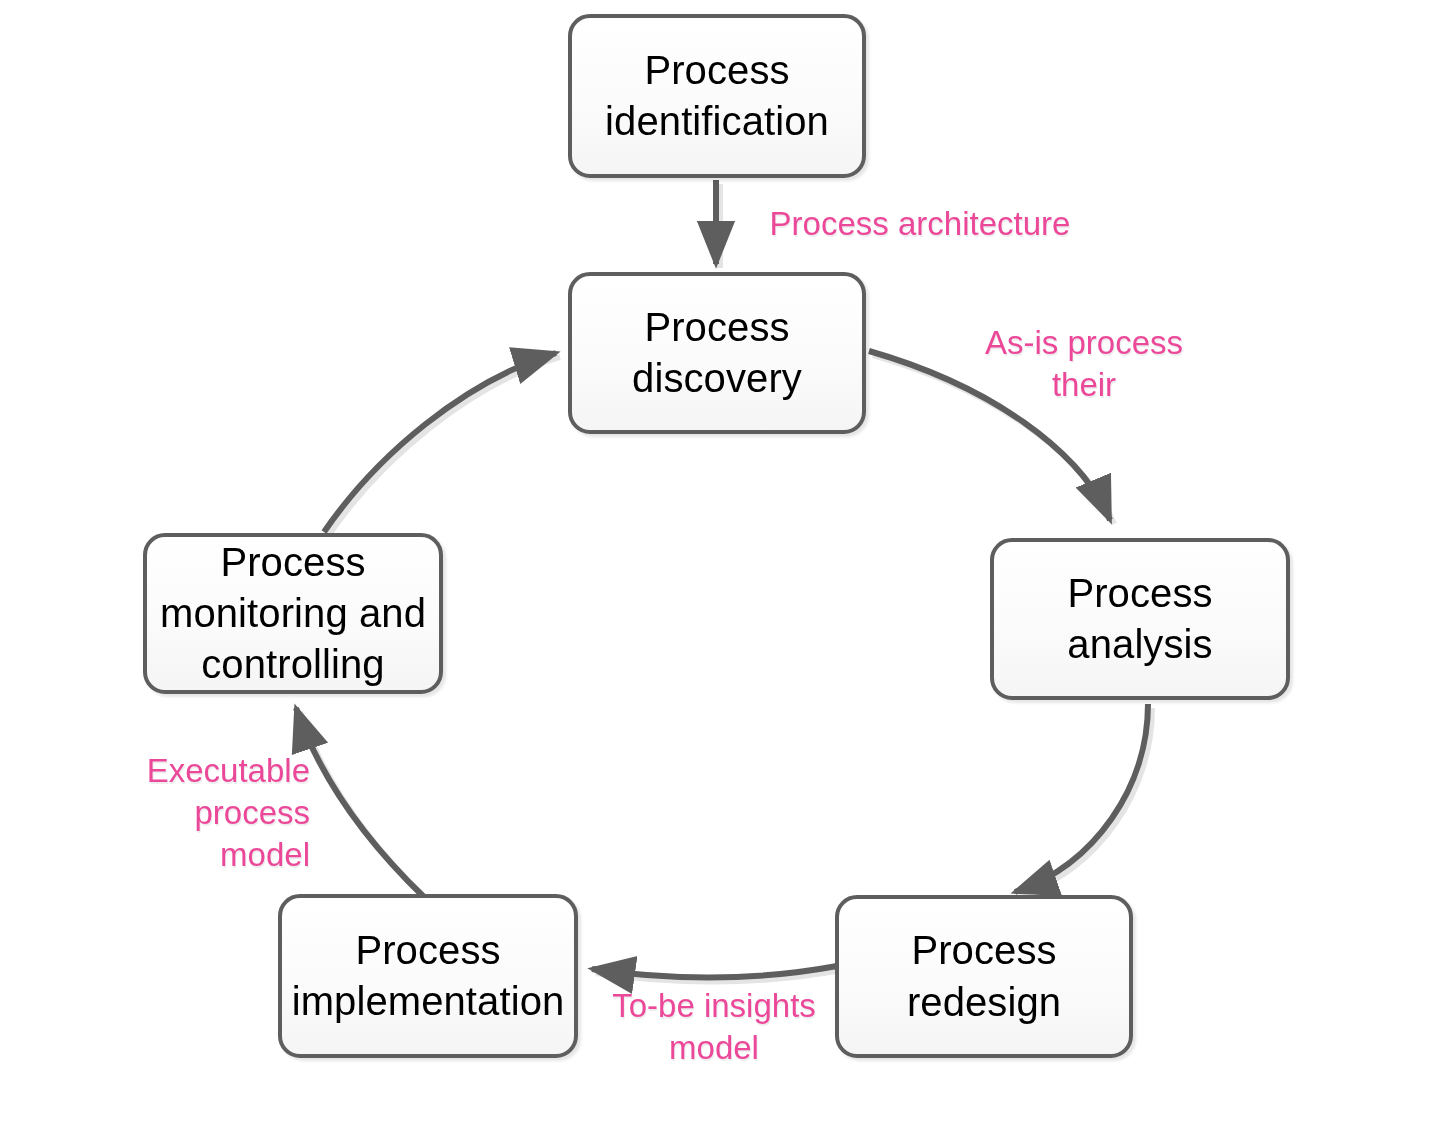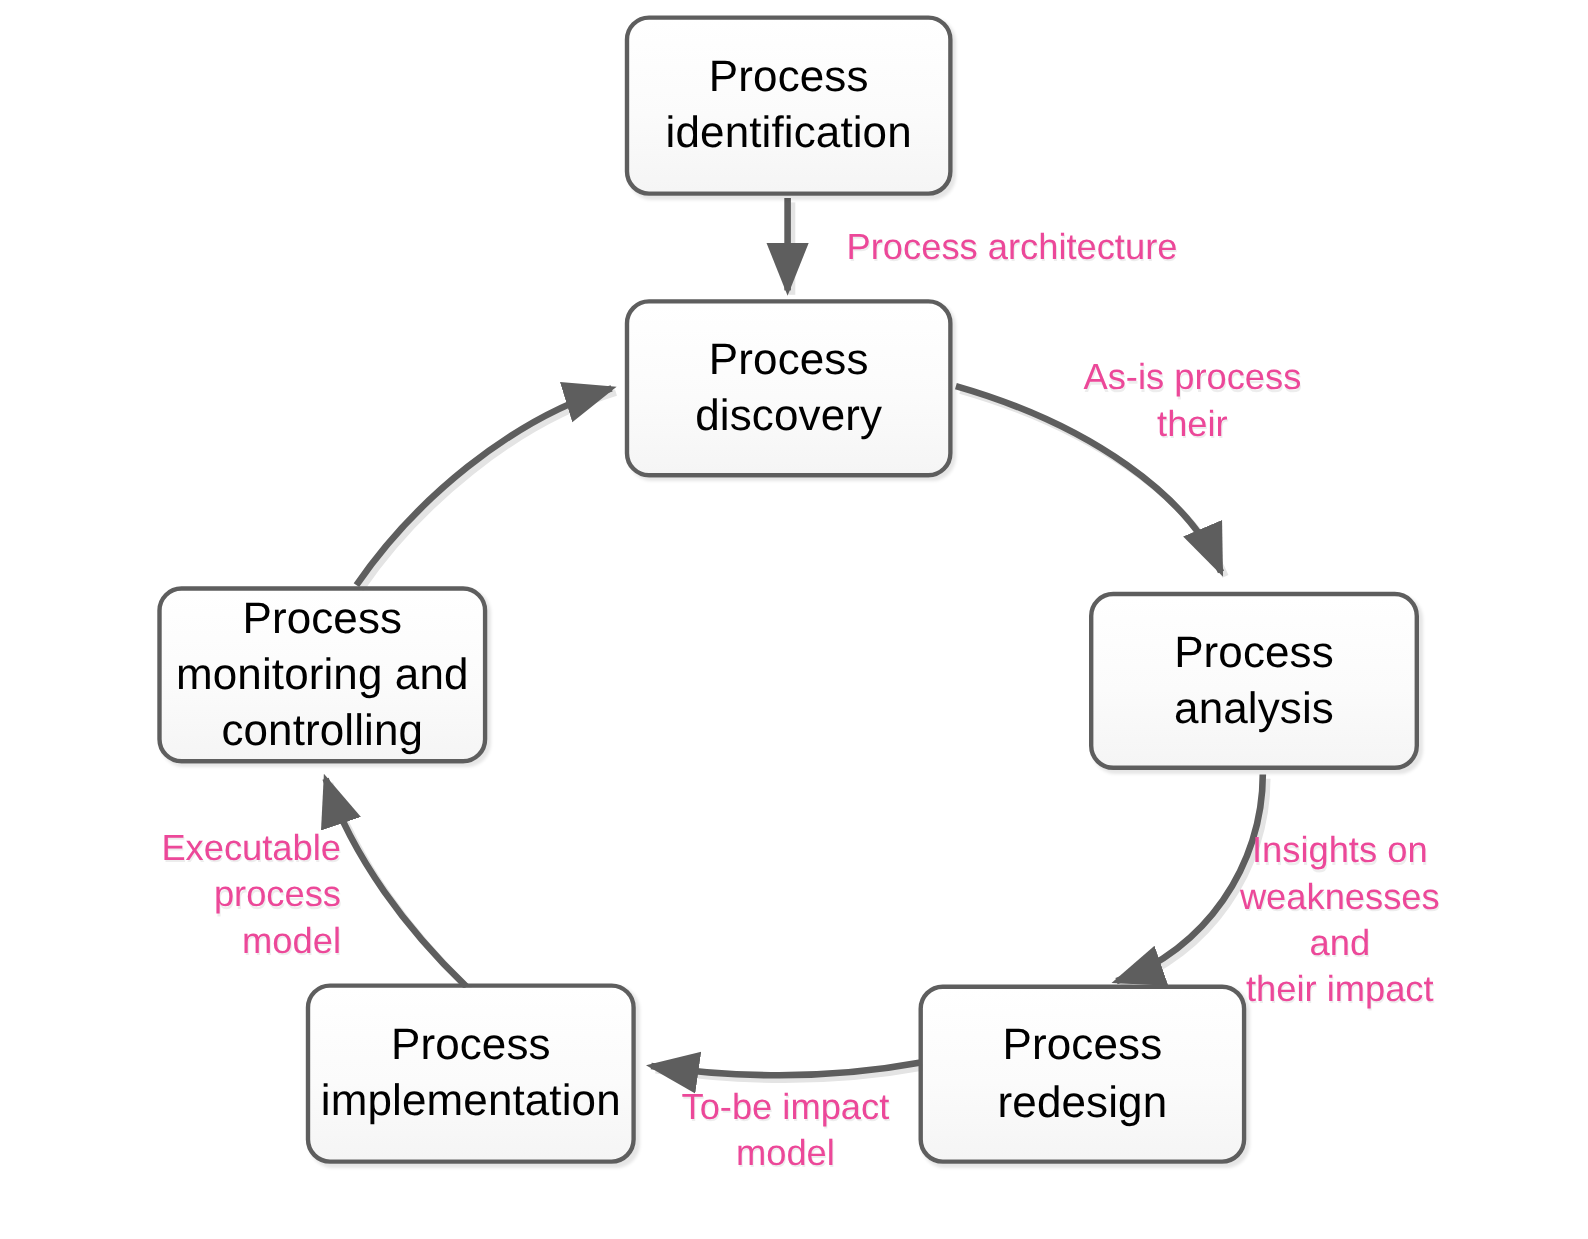--- a/index.html
+++ b/index.html
@@ -128,25 +128,22 @@
     <span class="node-label">Process
 monitoring and
 controlling</span>
   </div>
 
   <div class="edge-label" style="left:760px; top:203px; width:320px;">Process architecture</div>
 
   <div class="edge-label" style="left:963px; top:322px; width:242px;">As-is process
 their</div>
 
-  <div class="edge-label" style="left:1098px; top:752px; width:240px;">Insights on
-weaknesses and
-their impact</div>
 
-  <div class="edge-label" style="left:600px; top:985px; width:228px;">To-be impact
+  <div class="edge-label" style="left:600px; top:985px; width:228px;">To-be insights
 model</div>
 
   <div class="edge-label" style="left:140px; top:750px; width:170px;text-align:right;">Executable
 process
 model</div>
 
 
 </div>
 
 </body></html>

